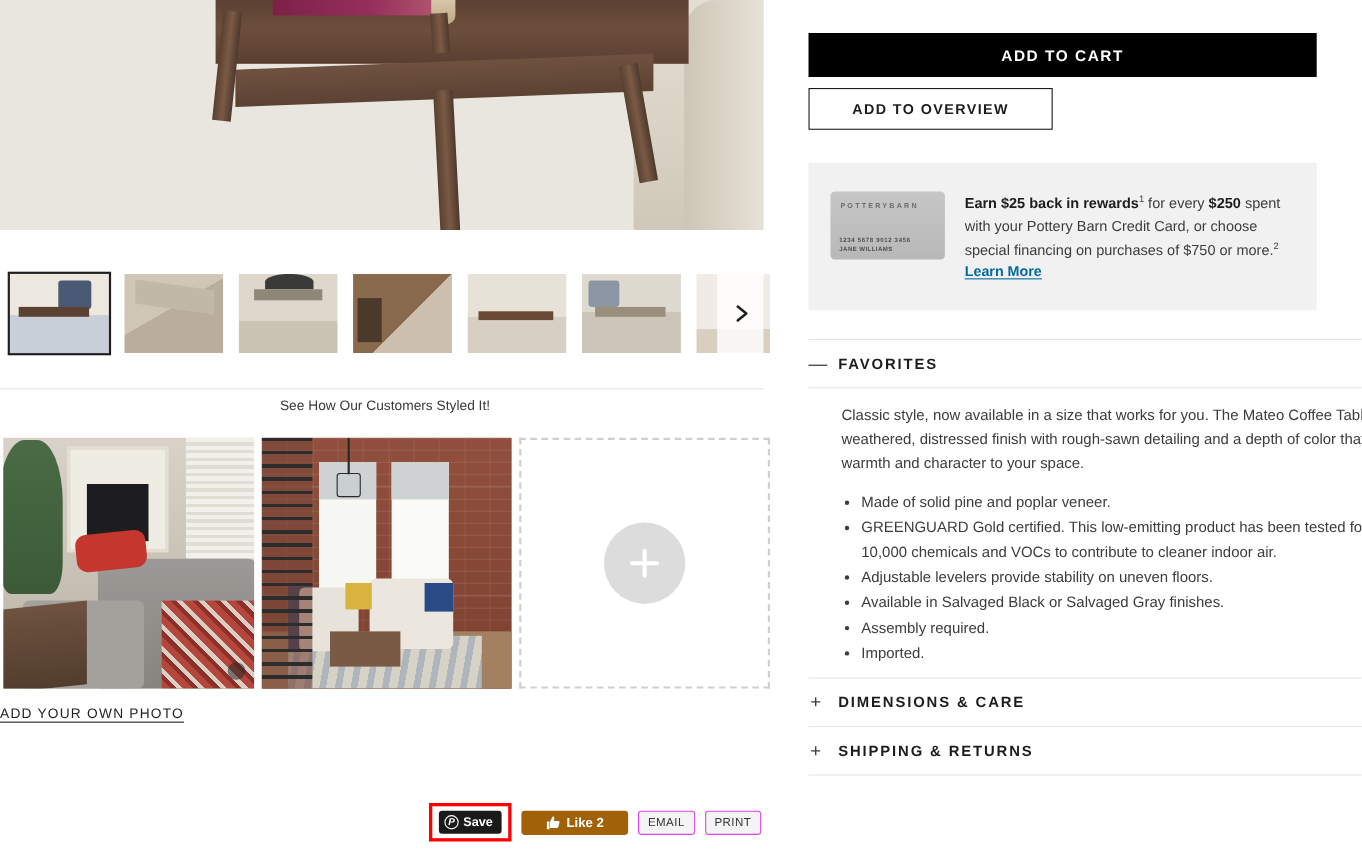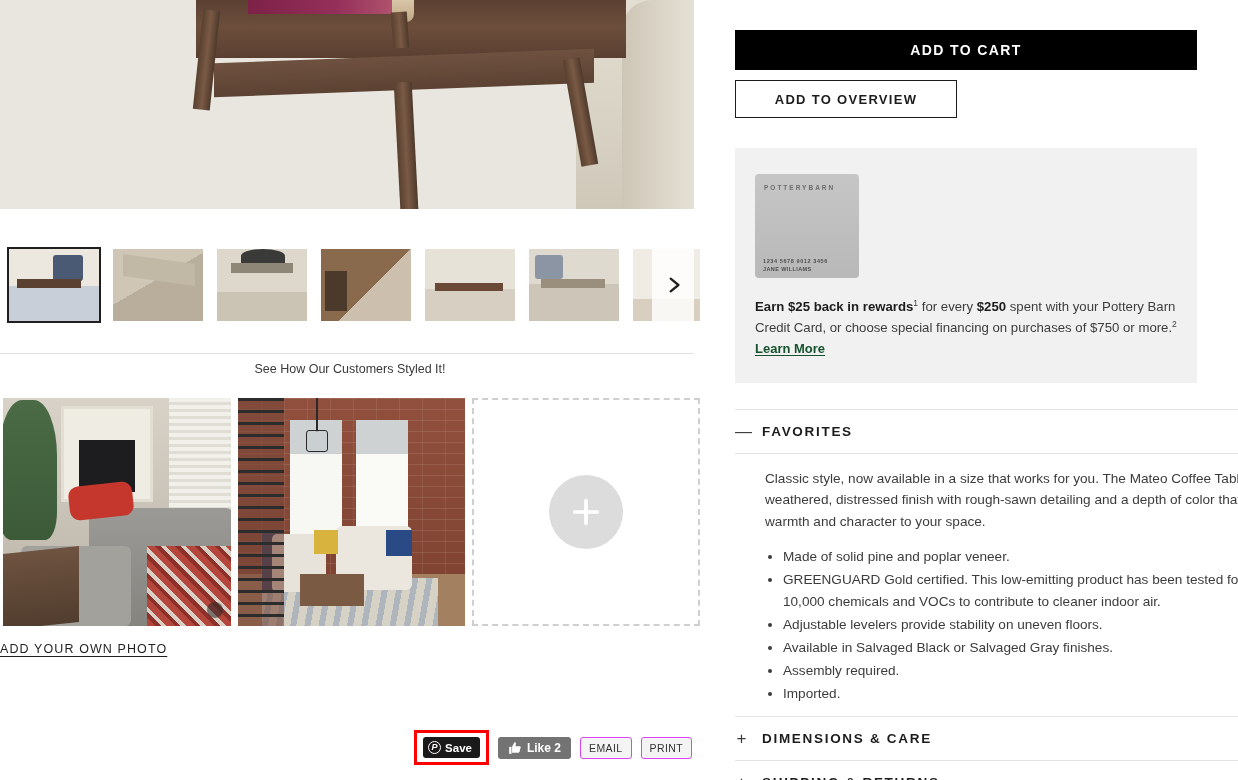--- a/index.html
+++ b/index.html
@@ -216,22 +216,22 @@
   }
   .pin-glyph {
     width: 13px; height: 13px; border-radius: 50%;
     border: 1.6px solid #fff; color: #fff;
     font-size: 9px; font-style: italic; font-weight: bold;
     display: flex; align-items: center; justify-content: center;
     line-height: 1;
   }
   .fb-like {
     display: inline-flex; align-items: center; gap: 5px;
-    background: #737373; color: #fff;
-    border-radius: 3px; padding: 3px 10px;
+    background: #a16207; color: #fff;
+    border-radius: 3px; padding: 3px 22px;
     font-size: 12px; font-weight: bold; cursor: pointer; height: 22px;
   }
   .fb-like svg { width: 14px; height: 14px; }
   .sq-btn {
     border: 1px solid #d946ef; background: #f4f4f4;
     color: #333; font-size: 10.5px; letter-spacing: .4px;
     padding: 4px 8px; border-radius: 3px; cursor: pointer;
     height: 22px; display: inline-flex; align-items: center;
   }
 
@@ -259,21 +259,20 @@
   .btn-registry { width: 222px; }
   .btn-fav { width: 231px; }
   .btn-fav svg { width: 15px; height: 15px; }
 
   
   .rewards {
     margin-top: 30px; width: 462px; min-height: 118px;
     background: #f1f1f1;
     display: flex; gap: 18px;
     padding: 26px 18px 26px 20px;
-    flex-direction: column;
   }
   .cc {
     width: 104px; height: 62px; flex: 0 0 104px;
     background: linear-gradient(180deg,#c6c6c6,#b8b8b8);
     border-radius: 4px; position: relative;
   }
   .cc-brand {
     position: absolute; left: 9px; top: 10px;
     font-size: 6.5px; letter-spacing: 2px; font-weight: bold;
     color: #6d6d6d;
@@ -284,21 +283,21 @@
   }
   .cc-name {
     position: absolute; left: 8px; bottom: 6px;
     font-size: 5.5px; letter-spacing: .4px; font-weight: bold; color: #4e4e4e;
   }
   .rewards-text { font-size: 13.2px; line-height: 1.62; color: #3d3d3d; }
   .rewards-text b { color: #1c1c1c; }
   .rewards-text sup { font-size: 8.5px; }
   .learn-more {
     display: inline-block; margin-top: 0;
-    font-size: 13px; font-weight: bold; color: #14532d;
+    font-size: 13px; font-weight: bold; color: #0369a1;
     text-decoration: underline; text-underline-offset: 2px; cursor: pointer;
   }
 
   
   .acc { width: 505px; margin-top: 26px; }
   .acc-sep { height: 1px; background: #e4e4e4; width: 505px; }
   .acc-head {
     display: flex; align-items: center; gap: 14px;
     height: 43px; cursor: pointer;
   }

